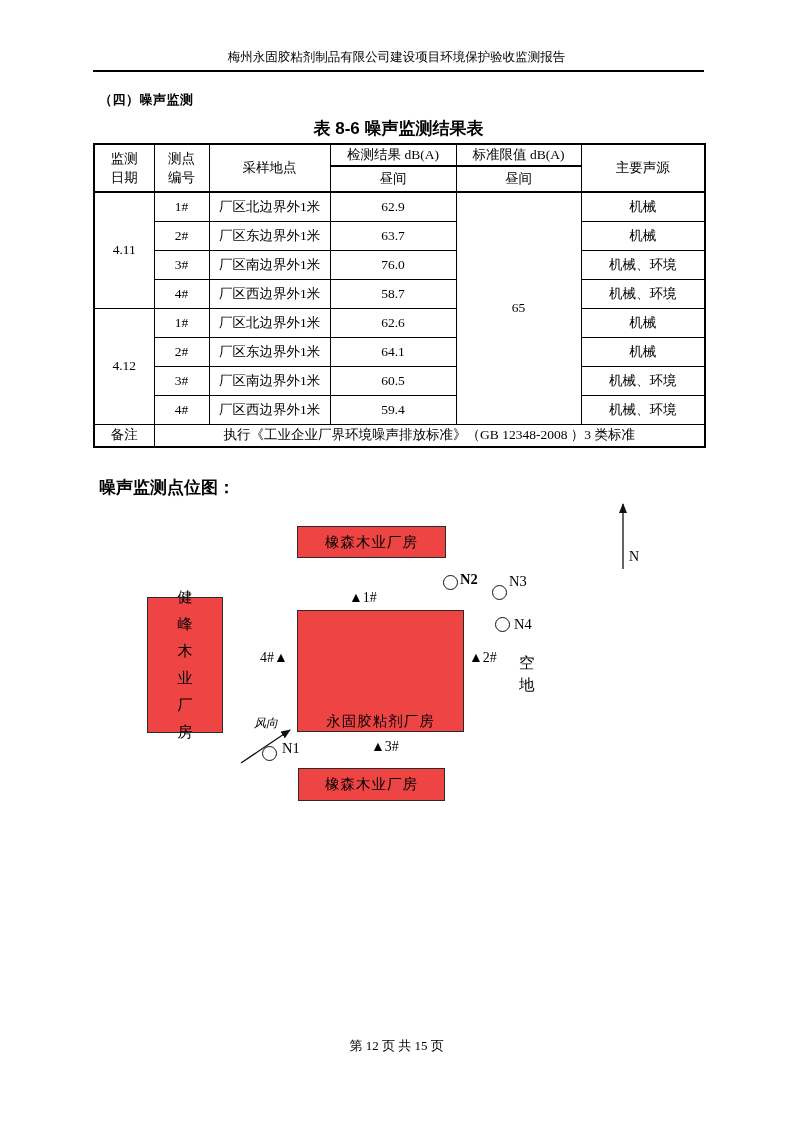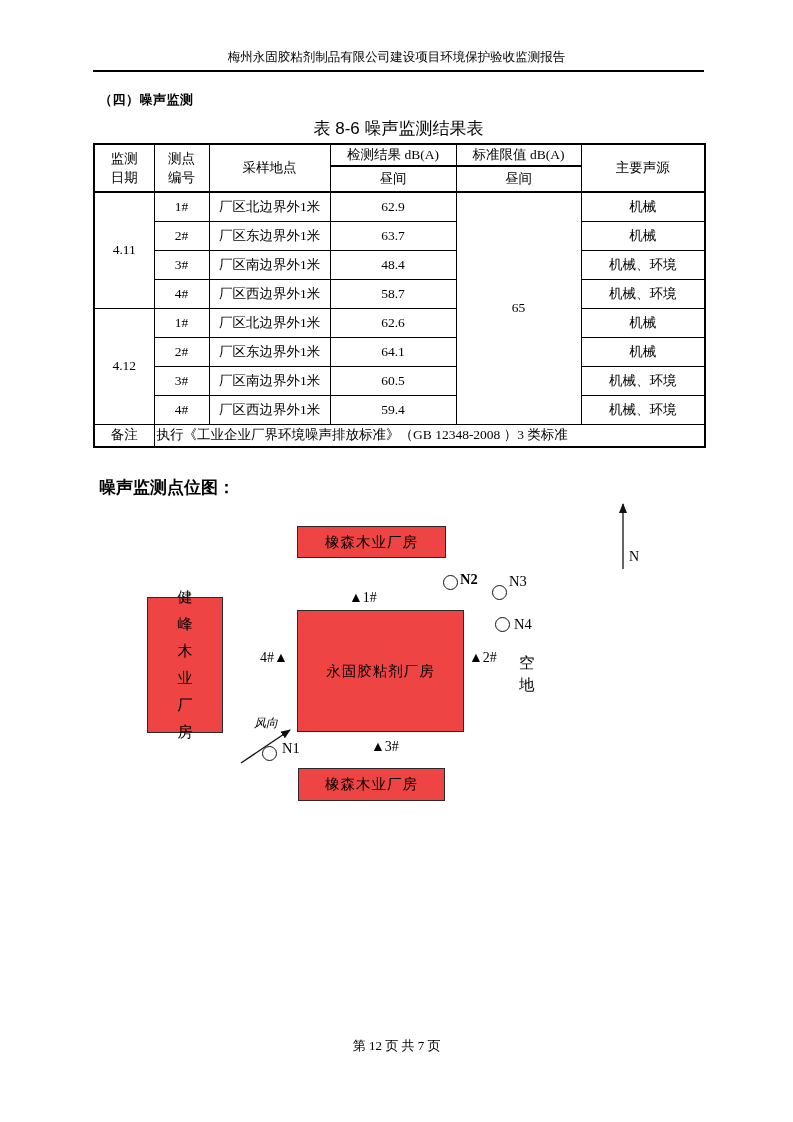--- a/index.html
+++ b/index.html
@@ -6,42 +6,42 @@
   .page {
     position:relative; width:793px; height:1122px; background:#ffffff;
     margin:0 auto; overflow:hidden; color:#000;
     font-family:"Liberation Serif","DejaVu Serif",serif;
   }
   
   .header-title { position:absolute; top:49px; left:0; width:100%; text-align:center; font-size:12.5px; }
   .header-rule  { position:absolute; top:70px; left:93px; width:611px; height:2px; background:#000; }
   
   .section-heading { position:absolute; top:91px; left:99px; font-family:"Liberation Sans","DejaVu Sans",sans-serif; font-weight:bold; font-size:13px; letter-spacing:0.5px; }
-  .table-title { position:absolute; top:117px; left:93px; width:611px; text-align:center; font-family:"Liberation Sans","DejaVu Sans",sans-serif; font-weight:normal; font-size:17px; }
+  .table-title { position:absolute; top:117px; left:93px; width:611px; text-align:center; font-family:"Liberation Sans","DejaVu Sans",sans-serif; font-weight:bold; font-size:17px; }
   
   .results-table {
     position:absolute; top:143px; left:93px; width:611px;
     border-collapse:collapse; table-layout:fixed; font-size:13.5px; text-align:center;
     border:2px solid #000;
   }
   .results-table th, .results-table td { border:1px solid #000; font-weight:normal; padding:0 2px; overflow:hidden; }
   .results-table thead th { border-bottom-width:2px; }
   .results-table thead th.sub { border-bottom-width:2px; }
   .hr1 th { height:20px; }
   .hr2 th { height:24px; }
   tr.data { height:29px; }
   tr.remark { height:23px;padding-left:24px; }
   .two-line { white-space:pre-line; line-height:19px; }
-  .remark-cell { text-align:left; padding-left:9px; }
+  .remark-cell { text-align:center; padding-left:9px; }
   
   .diagram-title { position:absolute; top:476px; left:99px; font-family:"Liberation Sans","DejaVu Sans",sans-serif; font-weight:bold; font-size:17px; }
   .dbox { position:absolute; border:1.5px solid #2a2a2a; background:#ef4444; display:flex; align-items:center; justify-content:center; font-size:14.5px; letter-spacing:1px; box-sizing:border-box; }
   .box-top    { left:297px; top:526px; width:149px; height:32px; }
   .box-left   { left:147px; top:597px; width:76px;  height:136px; }
-  .box-center { left:297px; top:610px; width:167px; height:122px; }
+  .box-center { left:297px; top:610px; width:167px; height:122px;align-items:flex-end; }
   .box-bottom { left:298px; top:768px; width:147px; height:33px; }
   .vtext { width:17px; word-break:break-all; line-height:27px; text-align:center; font-size:15px; letter-spacing:0; }
   .circle { position:absolute; width:13px; height:13px; border:1.4px solid #111; border-radius:50%; background:#fff; box-sizing:content-box; }
   .c-n1 { left:262px; top:746px; } .c-n2 { left:443px; top:575px; }
   .c-n3 { left:492px; top:585px; } .c-n4 { left:495px; top:617px; }
   .gas-label { position:absolute; font-size:14.5px; }
   .l-n1 { left:282px; top:740px; } .l-n2 { left:460px; top:571px;font-weight:bold; }
   .l-n3 { left:509px; top:573px; } .l-n4 { left:514px; top:616px; }
   .noise-point { position:absolute; font-size:14px; }
   .p1 { left:349px; top:590px; } .p2 { left:469px; top:650px; }
@@ -101,21 +101,21 @@
       </tr>
       <tr class="data">
         <td>2#</td>
         <td>厂区东边界外1米</td>
         <td>63.7</td>
         <td>机械</td>
       </tr>
       <tr class="data">
         <td>3#</td>
         <td>厂区南边界外1米</td>
-        <td>48.4</td>
+        <td>76.0</td>
         <td>机械、环境</td>
       </tr>
       <tr class="data">
         <td>4#</td>
         <td>厂区西边界外1米</td>
         <td>58.7</td>
         <td>机械、环境</td>
       </tr>
       <tr class="data">
         <td rowspan="4">4.12</td>
@@ -186,15 +186,15 @@
 
   <div class="noise-point p1">▲1#</div>
   <div class="noise-point p2">▲2#</div>
   <div class="noise-point p3">▲3#</div>
   <div class="noise-point p4">4#▲</div>
 
   <div class="open-area">空地</div>
   <div class="wind-label">风向</div>
 
 
-  <div class="page-footer">第 12 页 共 7 页</div>
+  <div class="page-footer">第 12 页 共 15 页</div>
 
 </div>
 
 </body></html>

